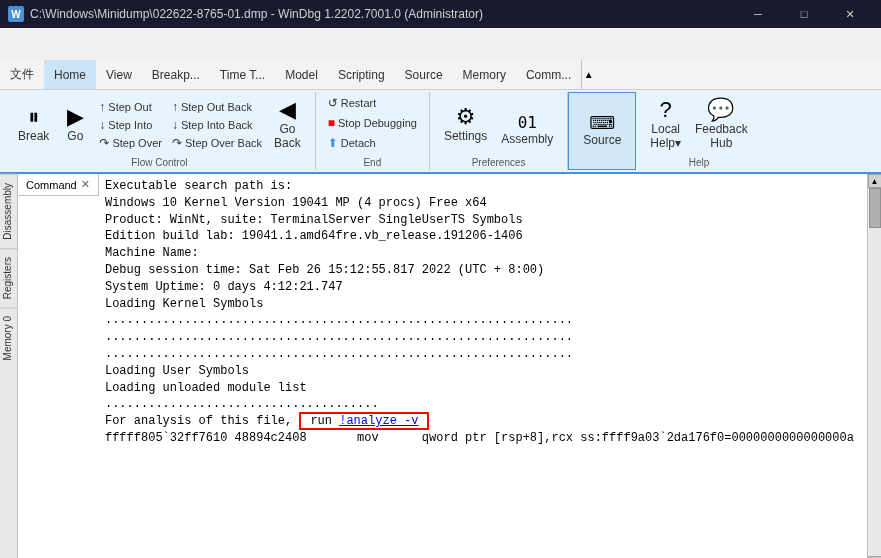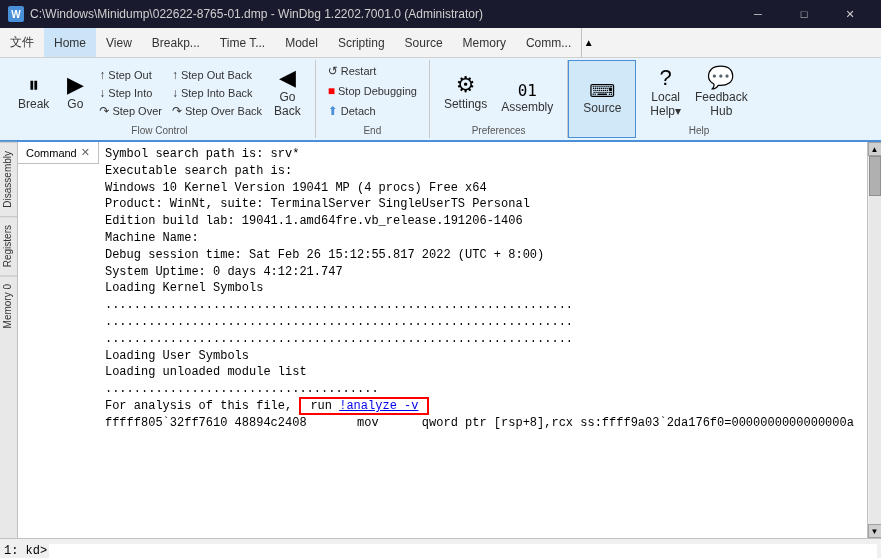--- a/index.html
+++ b/index.html
@@ -58,20 +58,21 @@
       color: #d0d0d0;
     }
 
     
     .menu-bar {
       background: #f3f3f3;
       height: 30px;
       display: flex;
       align-items: stretch;
       border-bottom: 1px solid #d0d0d0;
+      margin-top: 32px;
     }
     .menu-item {
       padding: 0 10px;
       display: flex;
       align-items: center;
       cursor: pointer;
       font-size: 12px;
       color: #333;
     }
     .menu-item.active { background: #cce4f7; }
@@ -448,24 +449,23 @@
   </div>
 
   <div class="command-window">
     <div class="command-tab-bar">
       <div class="command-tab">
         <span>Command</span>
         <span class="command-tab-close">✕</span>
       </div>
     </div>
     <div class="command-output">
-      <div class="cmd-line">Symbol search path is: srv*</div>
       <div class="cmd-line">Executable search path is:</div>
       <div class="cmd-line">Windows 10 Kernel Version 19041 MP (4 procs) Free x64</div>
-      <div class="cmd-line">Product: WinNt, suite: TerminalServer SingleUserTS Personal</div>
+      <div class="cmd-line">Product: WinNt, suite: TerminalServer SingleUserTS Symbols</div>
       <div class="cmd-line">Edition build lab: 19041.1.amd64fre.vb_release.191206-1406</div>
       <div class="cmd-line">Machine Name:</div>
       <div class="cmd-line">Debug session time: Sat Feb 26 15:12:55.817 2022 (UTC + 8:00)</div>
       <div class="cmd-line">System Uptime: 0 days 4:12:21.747</div>
       <div class="cmd-line">Loading Kernel Symbols</div>
       <div class="cmd-line">.................................................................</div>
       <div class="cmd-line">.................................................................</div>
       <div class="cmd-line">.................................................................</div>
       <div class="cmd-line">Loading User Symbols</div>
       <div class="cmd-line">Loading unloaded module list</div>

